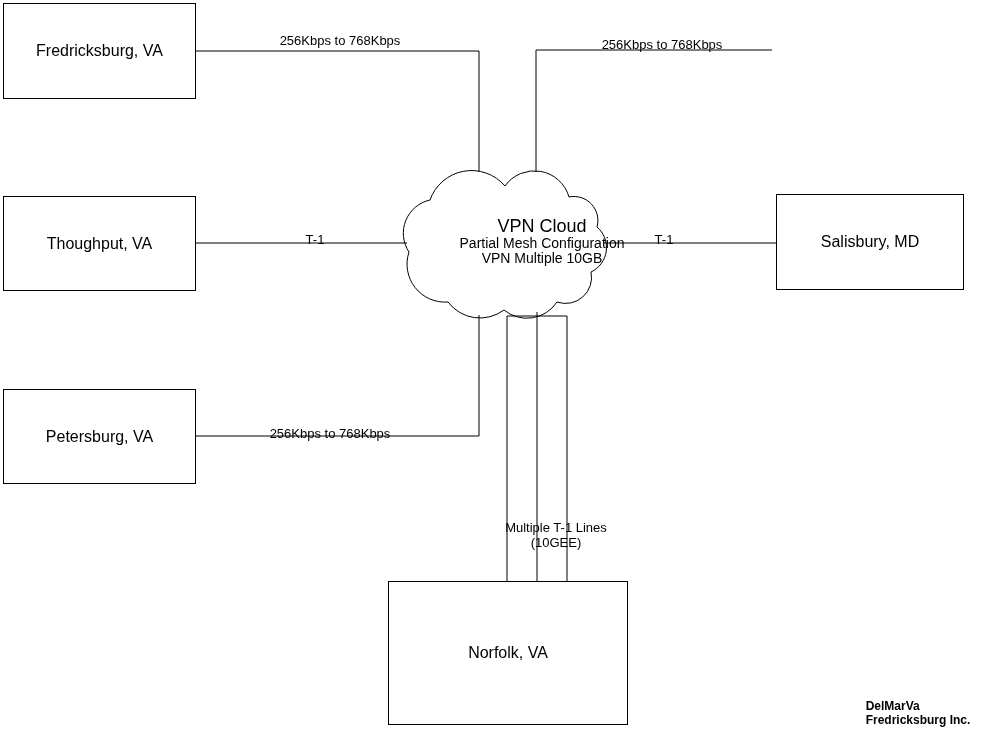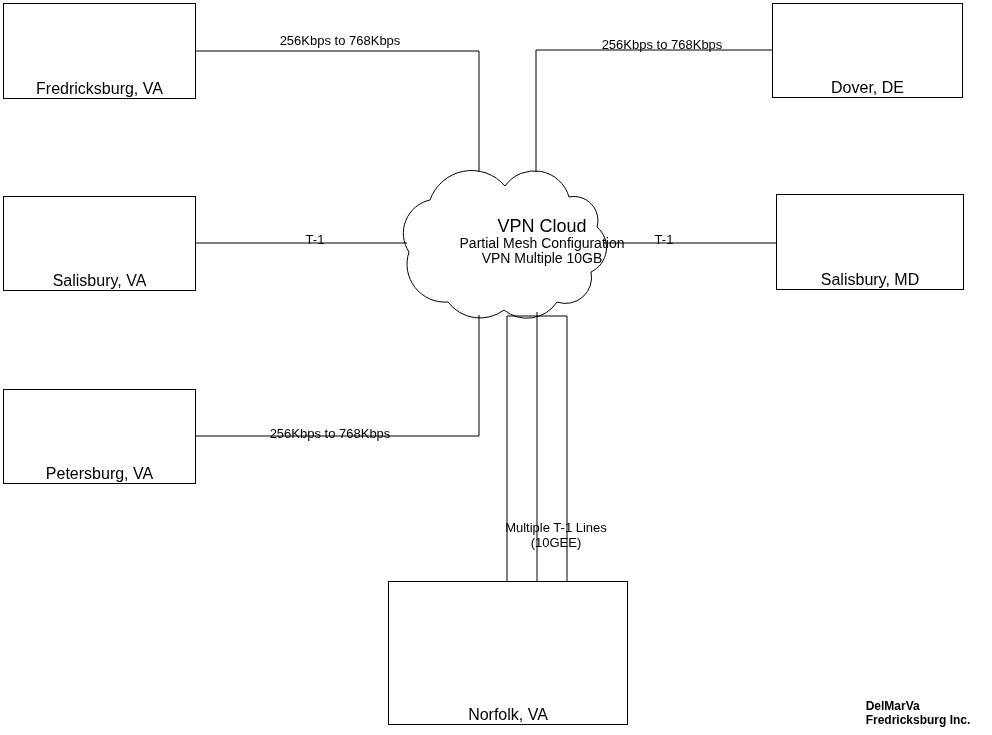--- a/index.html
+++ b/index.html
@@ -19,21 +19,21 @@
   .wires {
     position: absolute;
     left: 0;
     top: 0;
   }
   .node {
     position: absolute;
     border: 1px solid #000000;
     background: #ffffff;
     display: flex;
-    align-items: flex-end;
+    align-items: center;
     justify-content: center;
     font-size: 16px;
     box-sizing: border-box;
     text-align: center;
   }
   .node-fredricksburg { left: 3px;   top: 3px;   width: 193px; height: 96px; }
   .node-richmond      { left: 3px;   top: 196px; width: 193px; height: 95px; }
   .node-petersburg    { left: 3px;   top: 389px; width: 193px; height: 95px; }
   .node-dover         { left: 772px; top: 3px;   width: 191px; height: 95px; }
   .node-salisbury     { left: 776px; top: 194px; width: 188px; height: 96px; }
@@ -113,27 +113,24 @@
     <polyline points="196,436 479,436 479,315" fill="none" stroke="#000000" stroke-width="1"></polyline>
 
     <polyline points="507,581 507,316 567,316 567,581" fill="none" stroke="#000000" stroke-width="1"></polyline>
     <line x1="537" y1="581" x2="537" y2="312" stroke="#000000" stroke-width="1"></line>
   </svg>
 
   <div class="node node-fredricksburg">
     <span>Fredricksburg, VA</span>
   </div>
   <div class="node node-richmond">
-    <span>Salisbury, VA</span>
+    <span>Thoughput, VA</span>
   </div>
   <div class="node node-petersburg">
     <span>Petersburg, VA</span>
-  </div>
-  <div class="node node-dover">
-    <span>Dover, DE</span>
   </div>
   <div class="node node-norfolk">
     <span>Norfolk, VA</span>
   </div>
   <div class="node node-salisbury">
     <span>Salisbury, MD</span>
   </div>
 
   <div class="cloud-text">
     <div class="cloud-title">VPN Cloud</div>

